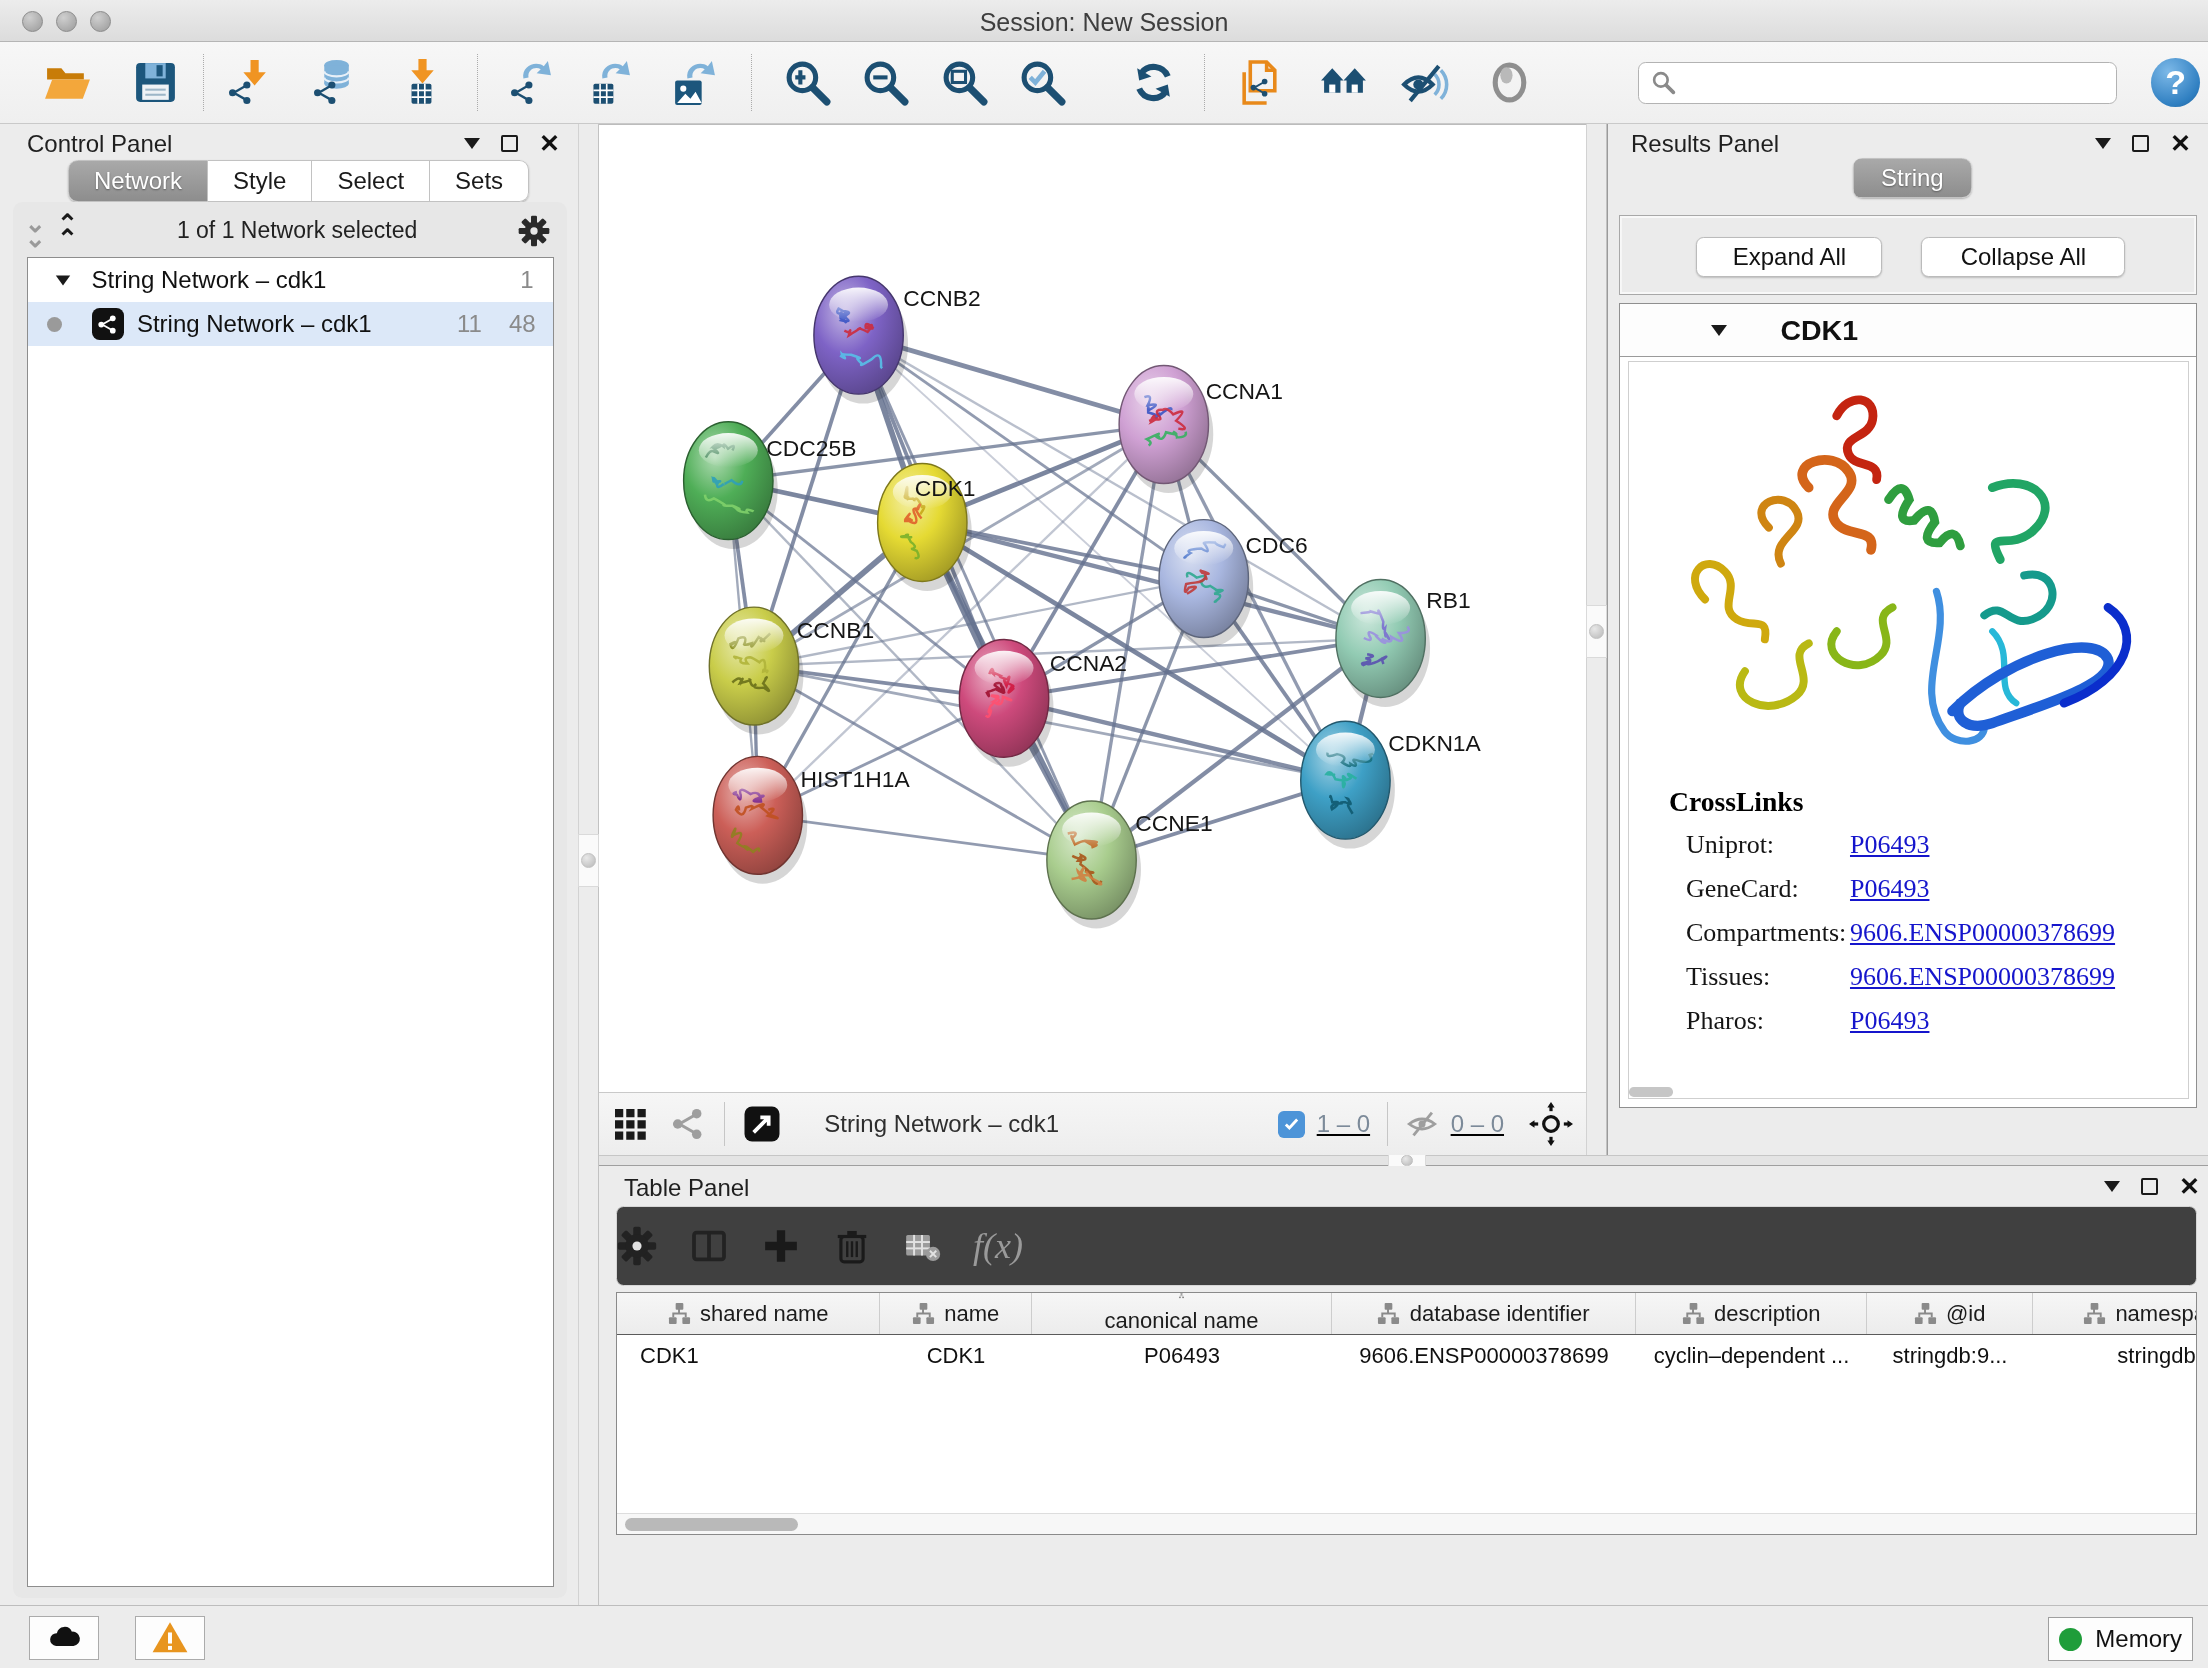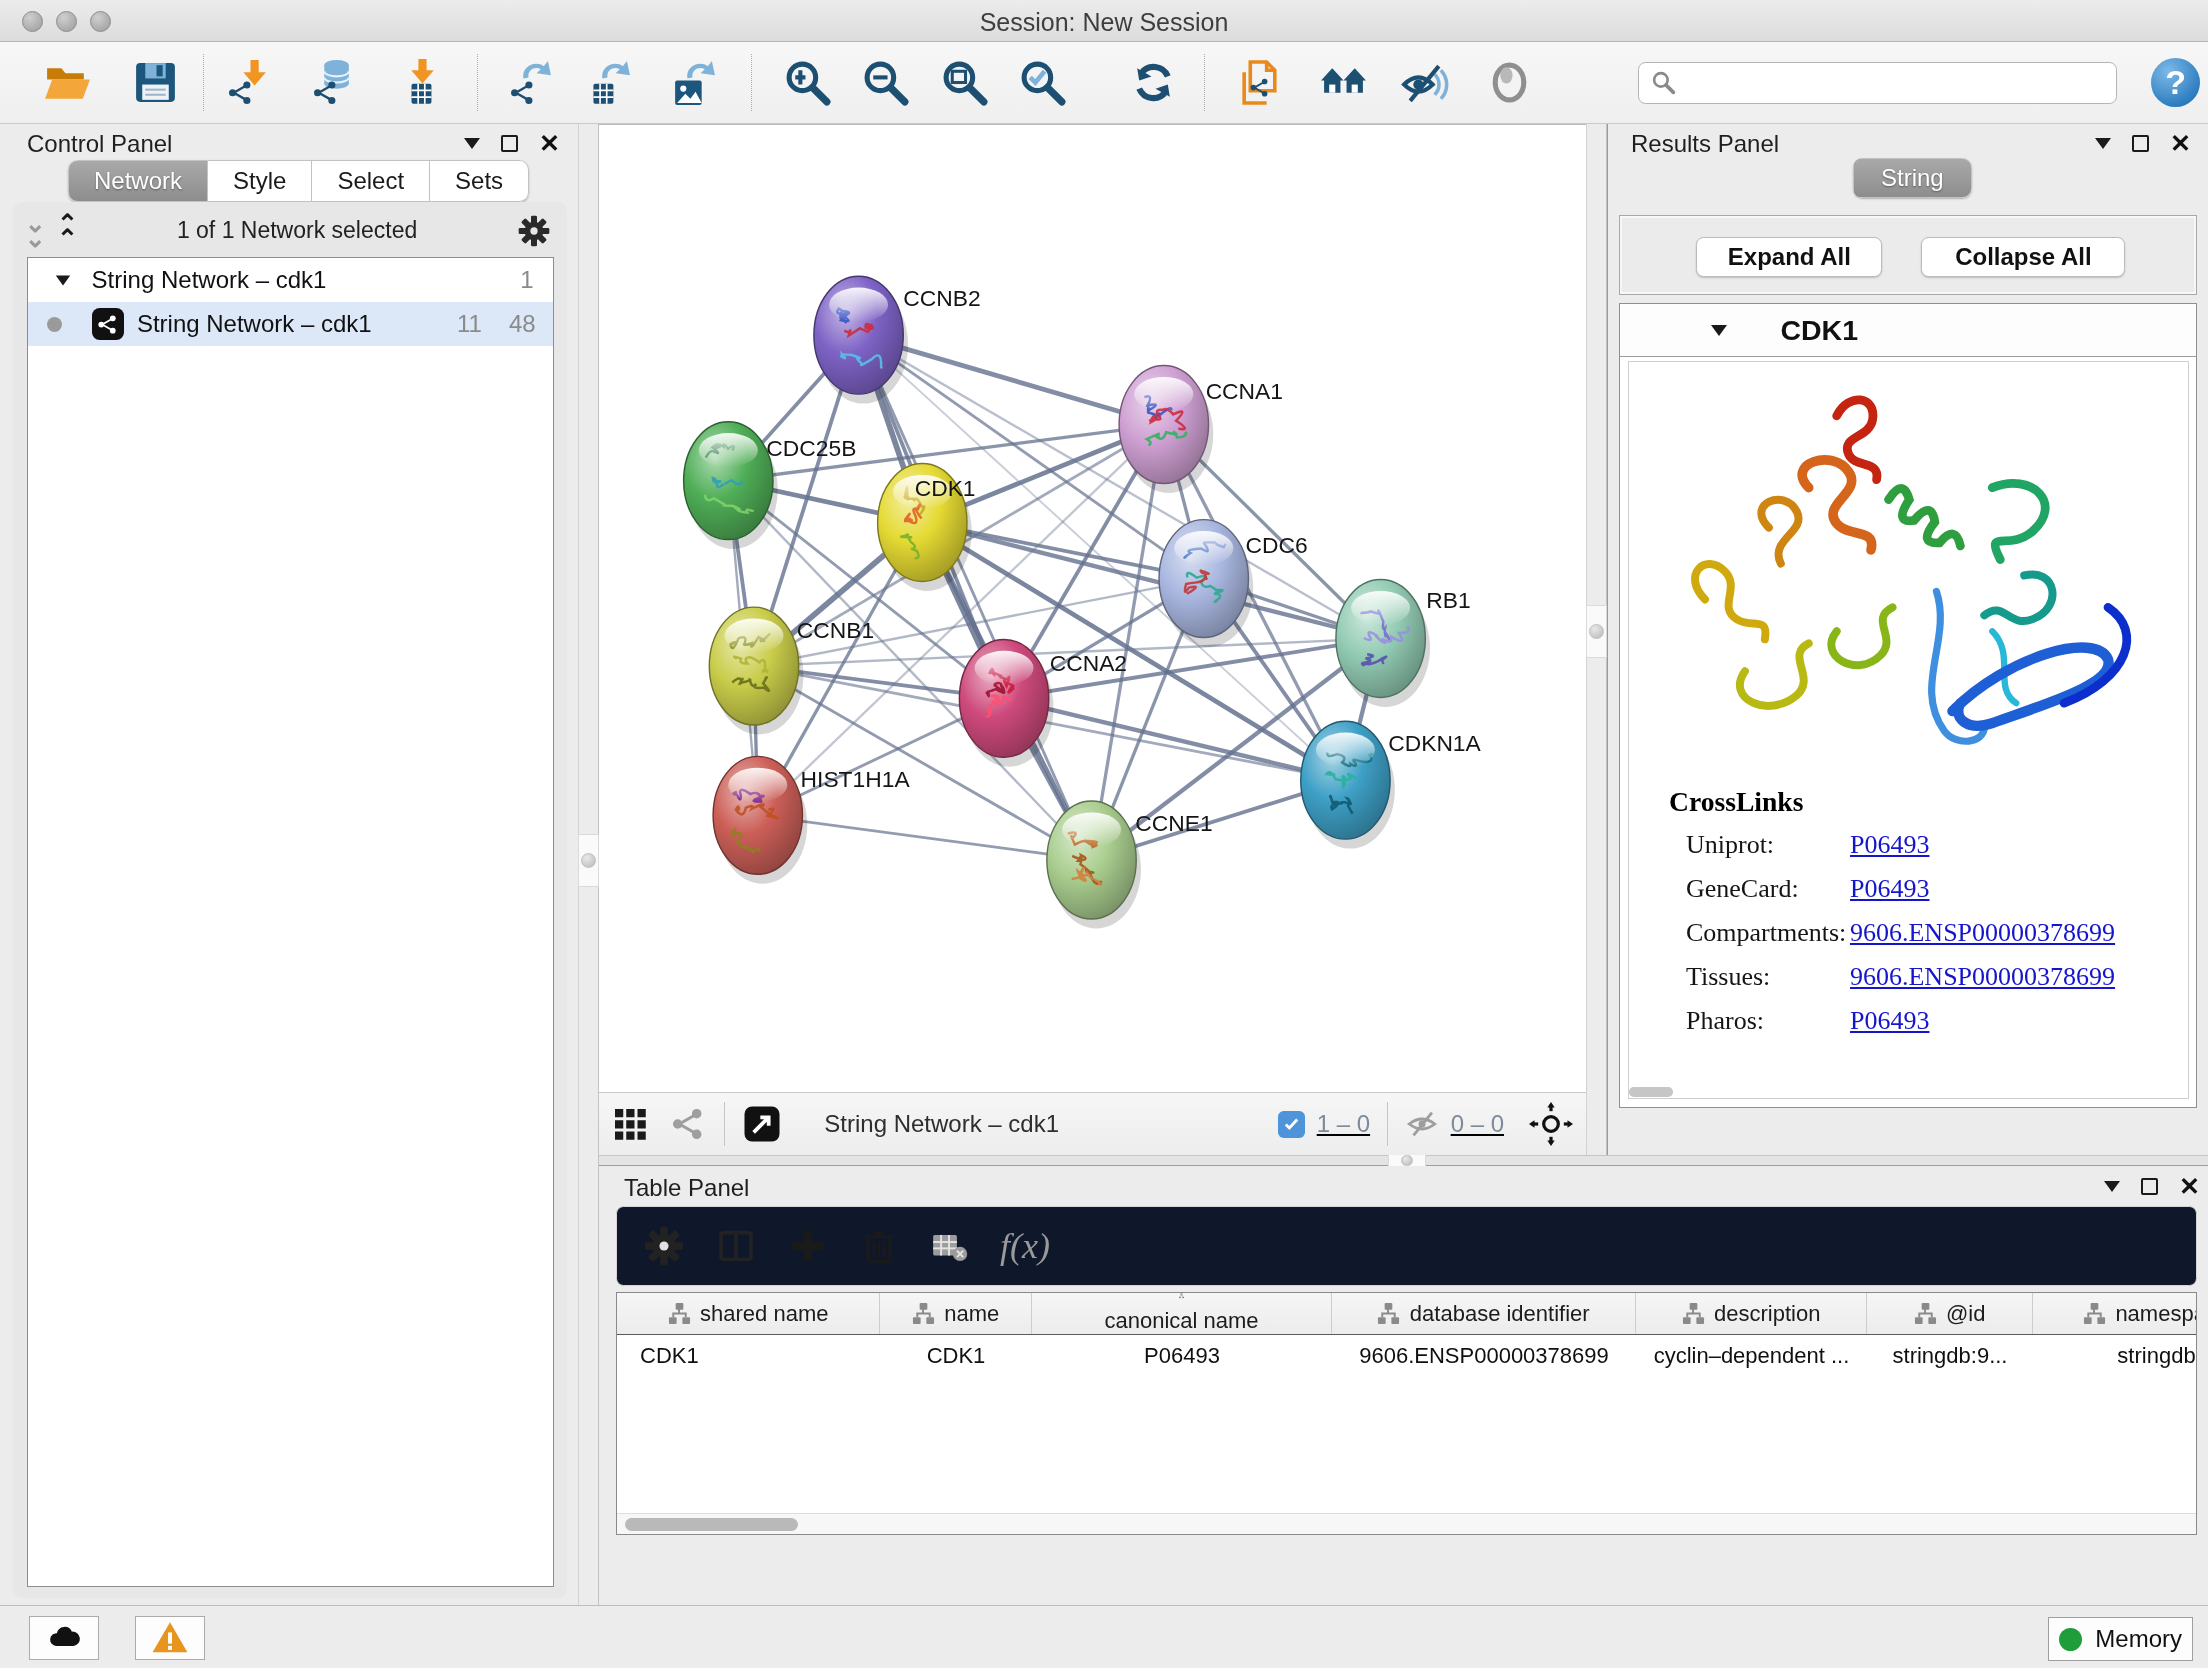--- a/index.html
+++ b/index.html
@@ -84,43 +84,43 @@
 
   
   .results-panel { position:absolute; left:1607px; top:124px; width:601px; height:1031px;
     background:#ececec; border-left:1.9px solid #9a9a9a; }
   .rp-tab { position:absolute; left:245px; top:34px; }
   .rp-tab button { height:40px; padding:0 27px; }
   .rp-buttonbox { position:absolute; left:11.4px; top:91px; width:578px; height:80px;
     background:#ebebeb; border:1px solid #a8a8a8; box-shadow:inset 0 0 0 1.9px #f8f8f8; }
   .rp-btn { position:absolute; top:21px; height:40px; background:#fff; border:1px solid #bbb;
     border-radius:7.6px; font-size:24px; color:#111; font-family:inherit;
-    box-shadow:0 1px 1.9px rgba(0,0,0,.2);font-weight:bold; }
+    box-shadow:0 1px 1.9px rgba(0,0,0,.2); }
   .rp-card { position:absolute; left:11.4px; top:179px; width:578px; height:805px;
     background:#fff; border:1px solid #8f8f8f; }
   .rp-card-header { height:53px; display:flex; align-items:center; border-bottom:1px solid #9a9a9a;
     background:#fdfdfd; }
   .rp-card-title { font-size:28.5px; font-weight:bold; color:#111; margin-left:53px; }
   .rp-card-body { position:absolute; left:7.6px; top:57px; width:561px; height:738px;
     border:1px solid #cFcFcF; overflow:hidden; }
   .rp-desc { font-size:26px; color:#141414; margin:17px 0 0 15px; }
   .xl-title { font-family:"Liberation Serif", serif; font-weight:bold; font-size:27.6px;
     color:#000; margin:19px 0 5.7px 40px; }
   .xl-row { display:flex; font-family:"Liberation Serif", serif; font-size:26px; height:44px;
     align-items:center; }
   .xl-label { color:#151515; width:164px; margin-left:57px; }
   .xl-link { color:#1515cc; text-decoration:underline; }
   .rp-scroll-thumb { position:absolute; left:21px; top:963px; width:44px; height:9.5px;
     background:#c6c6c6; border-radius:4.8px; }
 
   
   .table-panel { position:absolute; left:599px; top:1166px; width:1609px; height:439px; background:#ececec; }
   .tp-toolbar { position:absolute; left:17px; top:40px; width:1581px; height:80px;
-    background:#0f172a; border:1px solid #d6d6d6; border-radius:7.6px;
-    display:flex; align-items:center; padding-left:27px; gap:32px; }
+    background:#404040; border:1px solid #d6d6d6; border-radius:7.6px;
+    display:flex; align-items:center; gap:32px; }
   .fx { font-family:"Liberation Serif", serif; font-style:italic; font-size:36px; color:#9a9a9a; }
   .tp-table { position:absolute; left:17px; top:126px; width:1581px; height:243px;
     background:#fff; border:1px solid #8a8a8a; overflow:hidden; }
   .tp-head { display:flex; height:42px; background:linear-gradient(#f6f6f6,#ececec);
     border-bottom:1.9px solid #5a5a5a; width:1664px; }
   .th-cell { display:flex; align-items:center; justify-content:center; gap:9.5px;
     font-size:22px; color:#1c1c1c; border-right:1px solid #cdcdcd; flex:none; }
   .tp-row { display:flex; height:42px; align-items:center; width:1664px; font-size:22px; color:#101010; }
   .td-cell { flex:none; text-align:center; white-space:nowrap; overflow:hidden; }
   .td-cell.first { text-align:left; padding-left:23px; }

